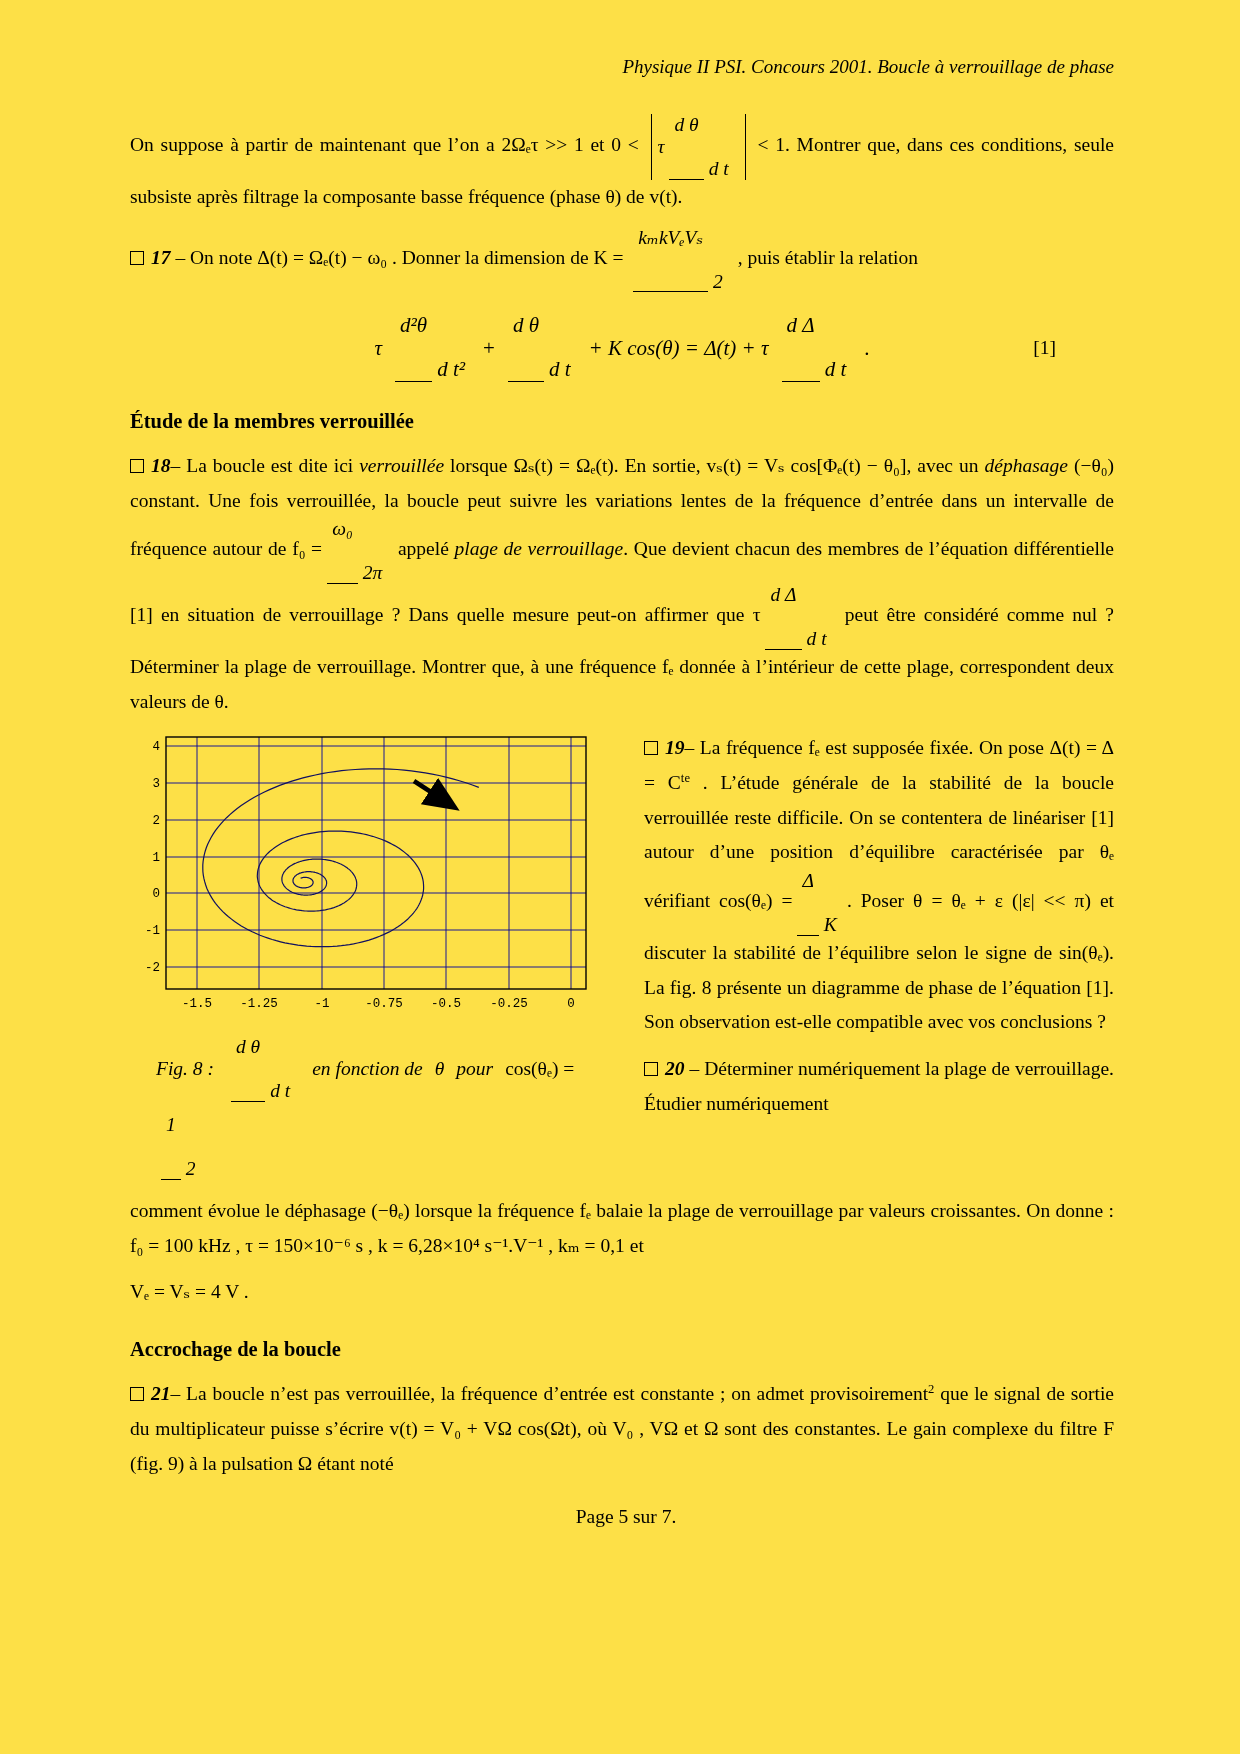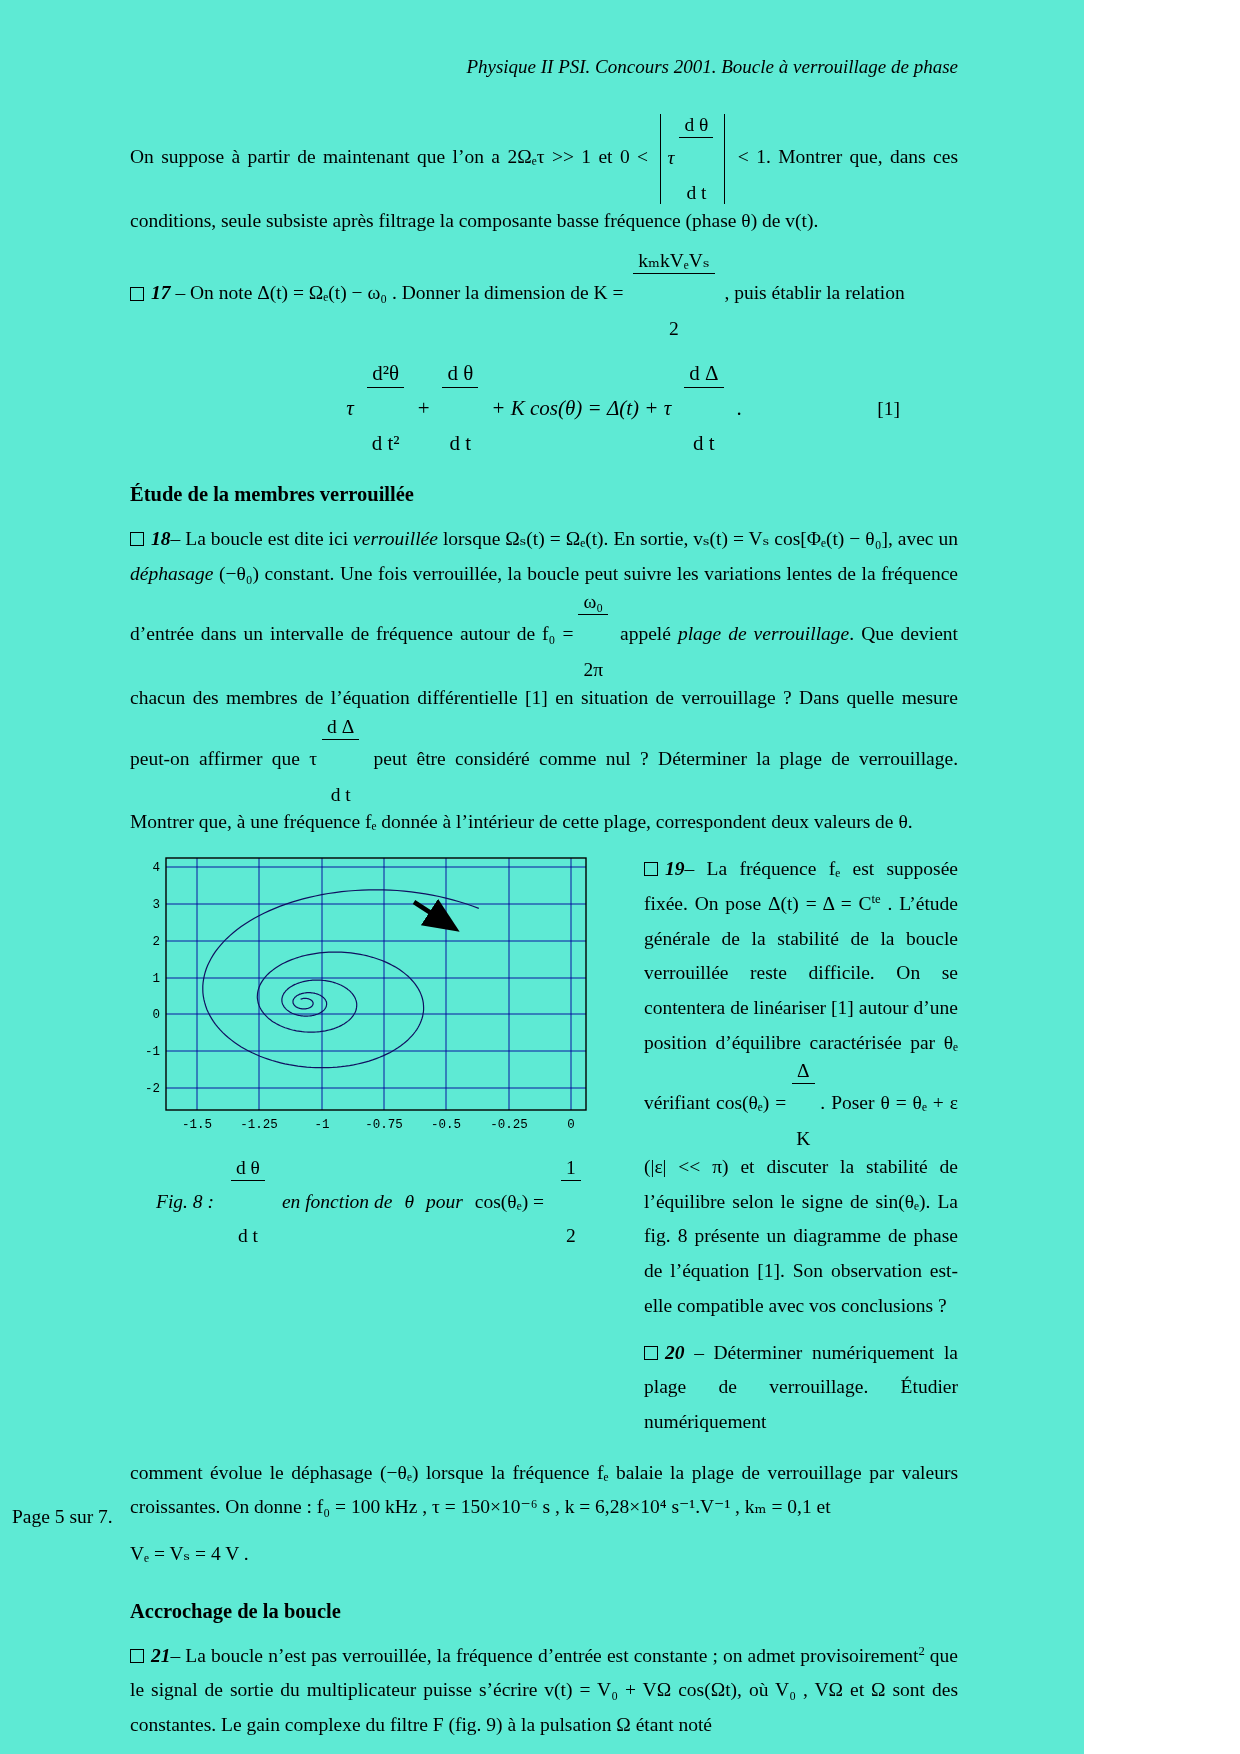--- a/index.html
+++ b/index.html
@@ -1,29 +1,29 @@
 <!DOCTYPE html>
 <html><head>
 <meta charset="utf-8">
 <style>
   html,body{margin:0;padding:0;background:#ffffff;}
   .page{
-    width:1084px;height:1754px;background:#5eead4;color:#000;
+    width:1240px;height:1754px;background:#fde047;color:#000;
     font-family:"Liberation Serif","DejaVu Serif","DejaVu Sans",serif;
     font-size:19.5px;box-sizing:border-box;
     padding:56px 126px 0 130px;position:relative;overflow:hidden;
   }
   .header{font-style:italic;text-align:right;font-size:19px;margin-bottom:36px;}
   .para{margin:0 0 12px 0;line-height:1.78;text-align:justify;}
   .tight{margin-bottom:2px;}
   .qnum{font-weight:bold;font-style:italic;}
   .qbox{display:inline-block;width:12px;height:12px;border:1.6px solid #000;
         margin-right:7px;vertical-align:-1px;}
-  .frac{display:inline-flex;flex-direction:column;align-items:center;
-        vertical-align:middle;margin:0 5px;line-height:1.12;}
+  .frac{display:inline-flex;flex-direction:row;
+        vertical-align:middle;margin:0 5px;line-height:1.12;font-style:italic;}
   .frac .num{padding:0 5px 1px 5px;border-bottom:1.2px solid #000;}
   .frac .den{padding:1px 5px 0 5px;margin-top:43px;}
   .abs{display:inline-flex;align-items:center;border-left:1.2px solid #000;
        border-right:1.2px solid #000;padding:0 6px;margin:0 5px;vertical-align:middle;}
   .mi{font-style:italic;}
   .equation{display:flex;justify-content:center;align-items:center;
             margin:22px 0 26px 0;font-size:21px;position:relative;}
   .eqbody{display:inline-flex;align-items:center;gap:8px;}
   .eqlabel{position:absolute;right:58px;top:50%;transform:translateY(-50%);font-size:19.5px;}
   h3{font-size:20.5px;margin:28px 0 16px 0;font-weight:bold;}
@@ -31,21 +31,21 @@
   .fig-col{width:482px;flex:none;}
   .txt-col{flex:1;}
   .caption{display:flex;align-items:center;justify-content:flex-start;
            gap:12px;margin-top:14px;padding-left:26px;font-size:19.5px;flex-wrap:wrap;}
   .caption i{font-style:italic;}
   .fullwidth{margin-top:14px;}
   .lastline{margin-bottom:4px;}
   .footnote{margin-top:26px;}
   .fn-rule{width:272px;border-top:1.3px solid #000;margin-bottom:12px;}
   .fn-text{font-size:16.5px;line-height:1.5;}
-  .footer{position:absolute;left:12px;right:0;bottom:226px;text-align:left;font-size:19.5px;}
+  .footer{position:absolute;left:12px;right:0;bottom:226px;text-align:center;font-size:19.5px;}
   svg text{font-family:"Liberation Mono","DejaVu Sans Mono",monospace;font-size:12.5px;fill:#000;}
   sup{font-size:0.65em;}
 </style>
 </head>
 <body>
 
 <div class="page">
 
   <div class="header">Physique II PSI. Concours 2001. Boucle à verrouillage de phase</div>
 

